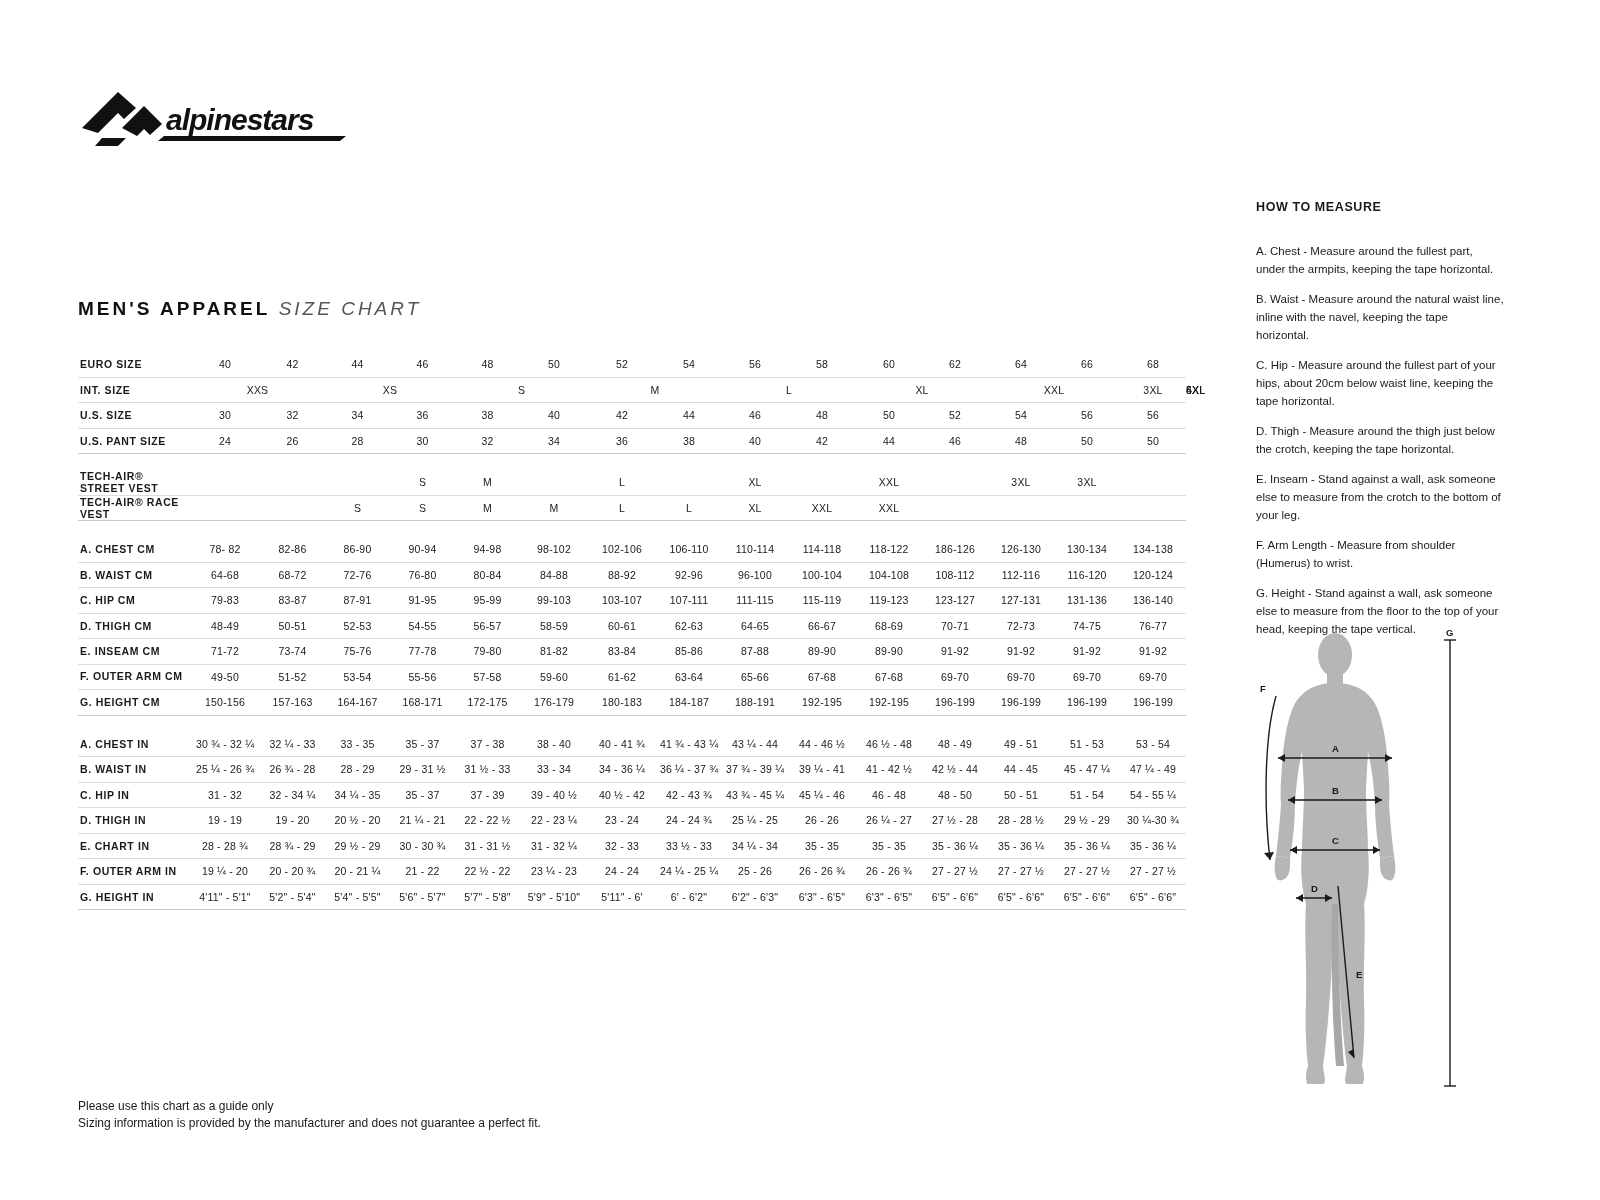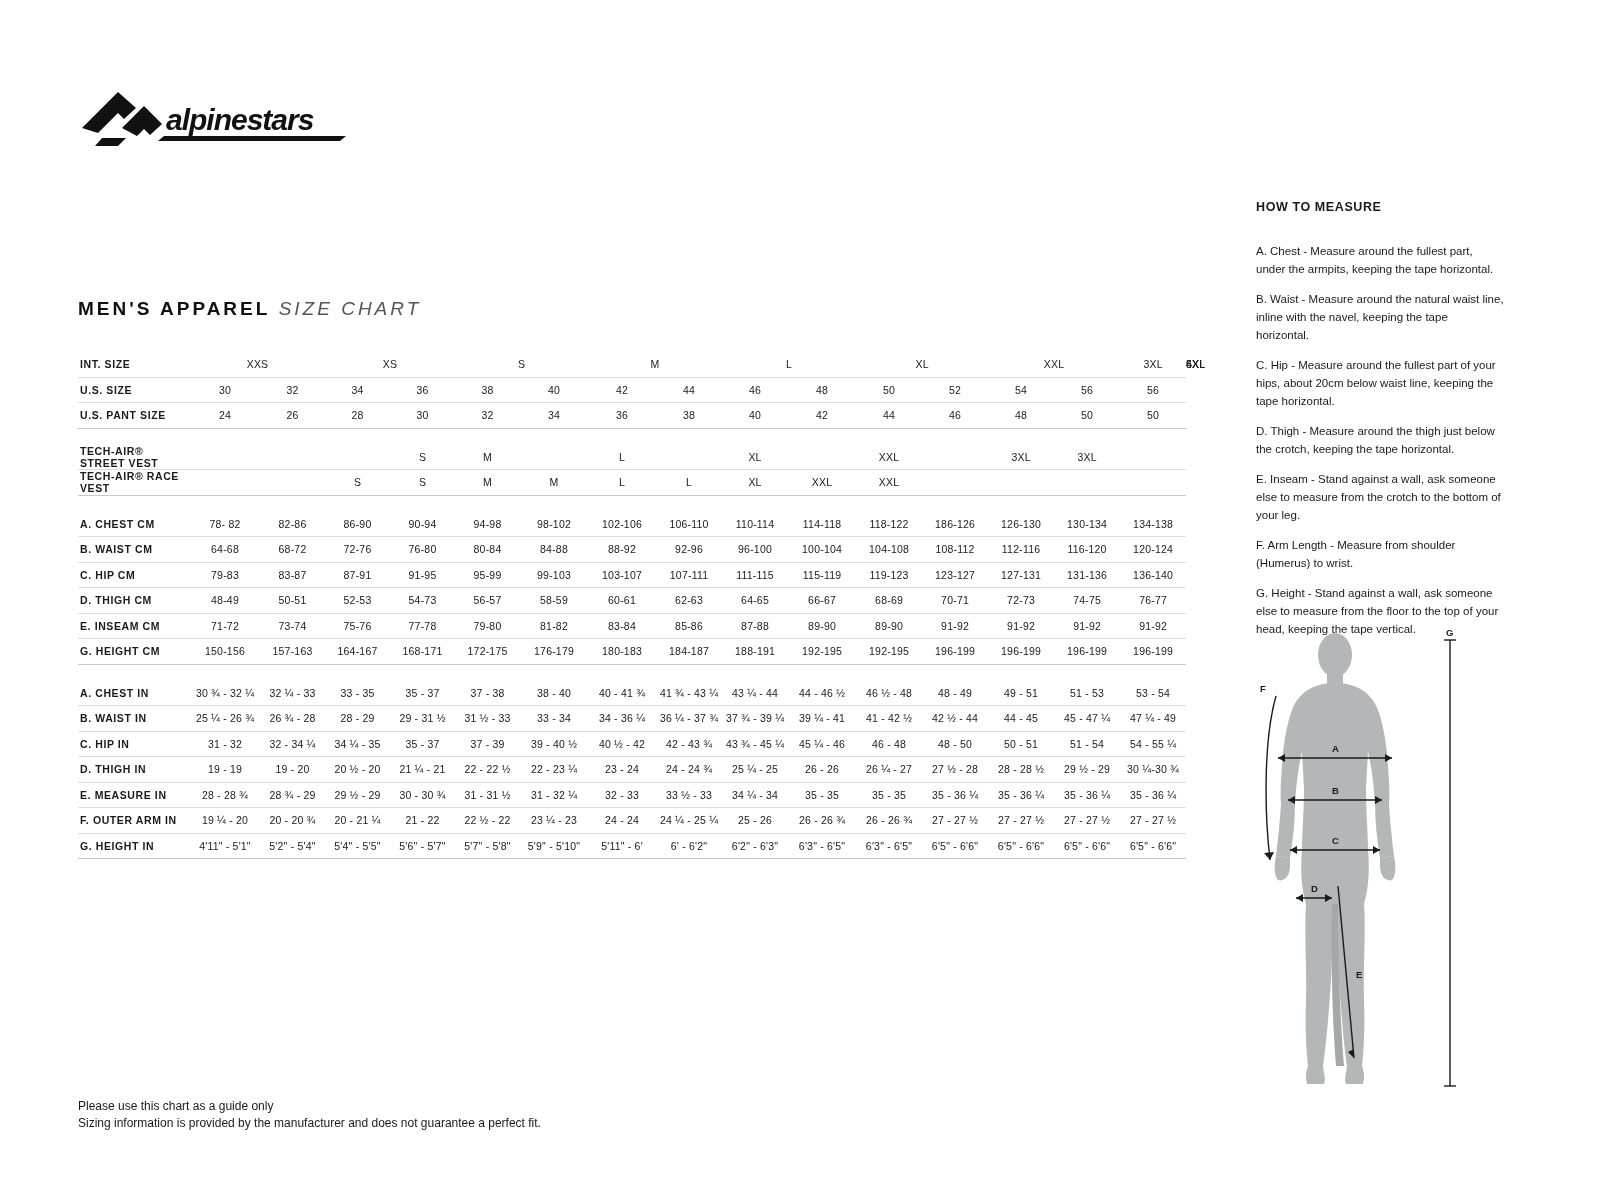--- a/index.html
+++ b/index.html
@@ -166,20 +166,38 @@
     <col style="width:66px">
       <col style="width:68px">
       <col style="width:66px">
       <col style="width:66px">
     <col style="width:66px">
       <col style="width:66px">
       <col style="width:66px">
   </colgroup>
   <tbody id="tbody">
       <tr class="thin">
+        <td class="rowlabel">EURO SIZE</td>
+        <td class="val">40</td>
+        <td class="val">42</td>
+        <td class="val">44</td>
+        <td class="val">46</td>
+        <td class="val">48</td>
+        <td class="val">50</td>
+        <td class="val">52</td>
+        <td class="val">54</td>
+        <td class="val">56</td>
+        <td class="val">58</td>
+        <td class="val">60</td>
+        <td class="val">62</td>
+        <td class="val">64</td>
+        <td class="val">66</td>
+        <td class="val">68</td>
+      </tr>
+      <tr class="thin">
         <td class="rowlabel">INT. SIZE</td>
         <td class="val" colspan="2">XXS</td>
         <td class="val" colspan="2">XS</td>
         <td class="val" colspan="2">S</td>
         <td class="val" colspan="2">M</td>
         <td class="val" colspan="2">L</td>
         <td class="val" colspan="2">XL</td>
         <td class="val" colspan="2">XXL</td>
         <td class="val" colspan="2">3XL</td>
         <td class="val" colspan="1">4XL</td>
@@ -316,21 +334,21 @@
         <td class="val">123-127</td>
         <td class="val">127-131</td>
         <td class="val">131-136</td>
         <td class="val">136-140</td>
       </tr>
       <tr class="thin">
         <td class="rowlabel">D. THIGH CM</td>
         <td class="val">48-49</td>
         <td class="val">50-51</td>
         <td class="val">52-53</td>
-        <td class="val">54-73</td>
+        <td class="val">54-55</td>
         <td class="val">56-57</td>
         <td class="val">58-59</td>
         <td class="val">60-61</td>
         <td class="val">62-63</td>
         <td class="val">64-65</td>
         <td class="val">66-67</td>
         <td class="val">68-69</td>
         <td class="val">70-71</td>
         <td class="val">72-73</td>
         <td class="val">74-75</td>
@@ -346,20 +364,38 @@
         <td class="val">81-82</td>
         <td class="val">83-84</td>
         <td class="val">85-86</td>
         <td class="val">87-88</td>
         <td class="val">89-90</td>
         <td class="val">89-90</td>
         <td class="val">91-92</td>
         <td class="val">91-92</td>
         <td class="val">91-92</td>
         <td class="val">91-92</td>
+      </tr>
+      <tr class="thin">
+        <td class="rowlabel two-line">F. OUTER ARM CM</td>
+        <td class="val">49-50</td>
+        <td class="val">51-52</td>
+        <td class="val">53-54</td>
+        <td class="val">55-56</td>
+        <td class="val">57-58</td>
+        <td class="val">59-60</td>
+        <td class="val">61-62</td>
+        <td class="val">63-64</td>
+        <td class="val">65-66</td>
+        <td class="val">67-68</td>
+        <td class="val">67-68</td>
+        <td class="val">69-70</td>
+        <td class="val">69-70</td>
+        <td class="val">69-70</td>
+        <td class="val">69-70</td>
       </tr>
       <tr class="line">
         <td class="rowlabel">G. HEIGHT CM</td>
         <td class="val">150-156</td>
         <td class="val">157-163</td>
         <td class="val">164-167</td>
         <td class="val">168-171</td>
         <td class="val">172-175</td>
         <td class="val">176-179</td>
         <td class="val">180-183</td>
@@ -441,21 +477,21 @@
         <td class="val">24  - 24 ¾</td>
         <td class="val">25 ¼ - 25</td>
         <td class="val">26 - 26</td>
         <td class="val">26 ¼ - 27</td>
         <td class="val">27 ½ - 28</td>
         <td class="val">28  - 28 ½</td>
         <td class="val">29 ½ - 29</td>
         <td class="val">30 ¼-30 ¾</td>
       </tr>
       <tr class="thin">
-        <td class="rowlabel">E. MEASURE IN</td>
+        <td class="rowlabel">E. CHART IN</td>
         <td class="val">28 - 28 ¾</td>
         <td class="val">28 ¾ - 29</td>
         <td class="val">29 ½ - 29</td>
         <td class="val">30  - 30 ¾</td>
         <td class="val">31  - 31 ½</td>
         <td class="val">31  - 32 ¼</td>
         <td class="val">32 - 33</td>
         <td class="val">33 ½ - 33</td>
         <td class="val">34 ¼ - 34</td>
         <td class="val">35 - 35</td>

